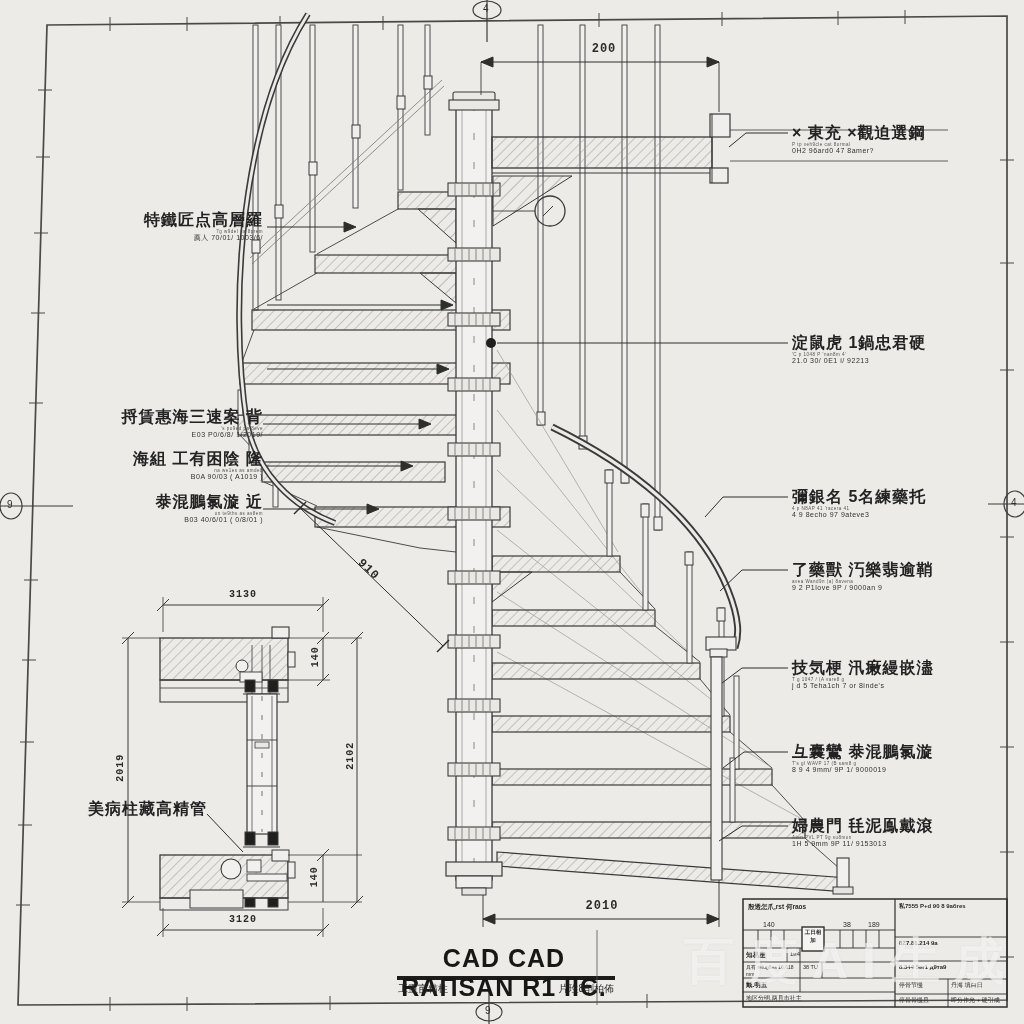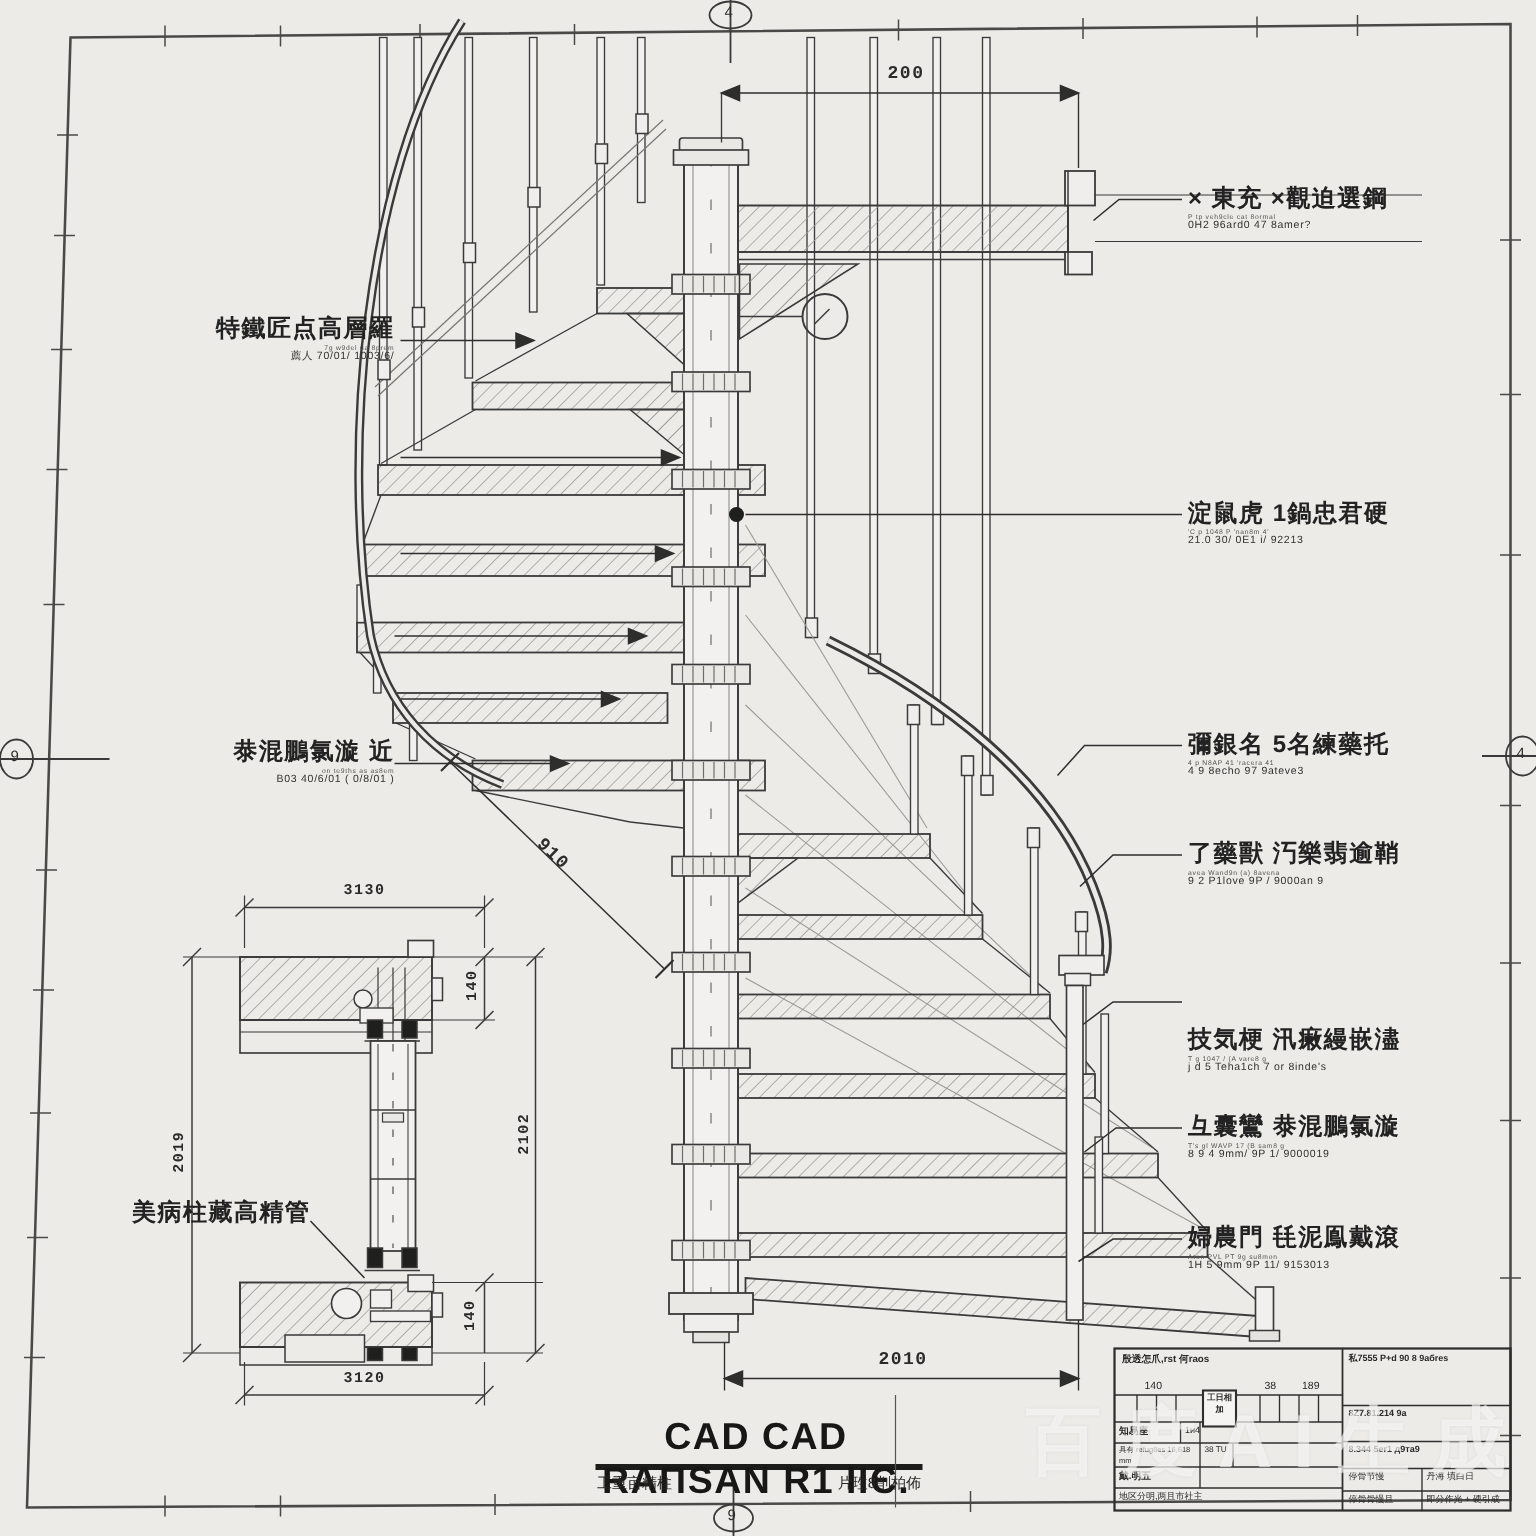--- a/index.html
+++ b/index.html
@@ -398,20 +398,30 @@
 <div class="txt dim small vert" style="left:91px;top:762px;width:60px;">2019</div>
 <div class="txt dim small vert" style="left:321px;top:750px;width:60px;">2102</div>
 <div class="txt dim small vert" style="left:292px;top:651px;width:48px;">140</div>
 <div class="txt dim small vert" style="left:291px;top:871px;width:48px;">140</div>
 
 <div class="lbl left-side" style="left:85px;top:211px;width:178px;">
   <span class="main">特鐵匠点高層羅</span>
   <span class="tiny">7g w9del ua 8prem</span>
   <span class="sub">薦人 70/01/ 1003/6/</span>
 </div>
+<div class="lbl left-side" style="left:85px;top:408px;width:178px;">
+  <span class="main">捋賃惠海三速案 背</span>
+  <span class="tiny">'s po9ed pa 8eve</span>
+  <span class="sub">E03 P0/6/8/ 1/2019/</span>
+</div>
+<div class="lbl left-side" style="left:85px;top:450px;width:178px;">
+  <span class="main">海組 工有困陰 隆</span>
+  <span class="tiny">na we1es as amde8</span>
+  <span class="sub">B0A 90/03 ( A1019 )</span>
+</div>
 <div class="lbl left-side" style="left:85px;top:493px;width:178px;">
   <span class="main">㳟混鵬氯漩 近</span>
   <span class="tiny">on te9ths as as8em</span>
   <span class="sub">B03 40/6/01 ( 0/8/01 )</span>
 </div>
 
 <div class="lbl right-side" style="left:792px;top:124px;width:150px;">
   <span class="main">× 東充 ×觀迫選鋼</span>
   <span class="tiny">P tp veh9cle cat 8ormal</span>
   <span class="sub">0H2 96ard0 47 8amer?</span>
@@ -424,21 +434,21 @@
 <div class="lbl right-side" style="left:792px;top:488px;width:150px;">
   <span class="main">彌銀名 5名練藥托</span>
   <span class="tiny">4 p N8AP 41 'racera 41</span>
   <span class="sub">4 9 8echo 97 9ateve3</span>
 </div>
 <div class="lbl right-side" style="left:792px;top:561px;width:150px;">
   <span class="main">了藥獸 汅樂翡逾鞘</span>
   <span class="tiny">avea Wand9n (a) 8avena</span>
   <span class="sub">9 2 P1love 9P / 9000an 9</span>
 </div>
-<div class="lbl right-side" style="left:792px;top:659px;width:150px;margin-top:26px;">
+<div class="lbl right-side" style="left:792px;top:659px;width:150px;">
   <span class="main">技気梗 汛瘷縵嵌濜</span>
   <span class="tiny">T g 1047 / (A vare8 g</span>
   <span class="sub">j d 5 Teha1ch 7 or 8inde's</span>
 </div>
 <div class="lbl right-side" style="left:792px;top:743px;width:150px;">
   <span class="main">彑囊鸞 㳟混鵬氯漩</span>
   <span class="tiny">T's gl WAVP 17 (B sam8 g</span>
   <span class="sub">8 9 4 9mm/ 9P 1/ 9000019</span>
 </div>
 <div class="lbl right-side" style="left:792px;top:817px;width:150px;">

